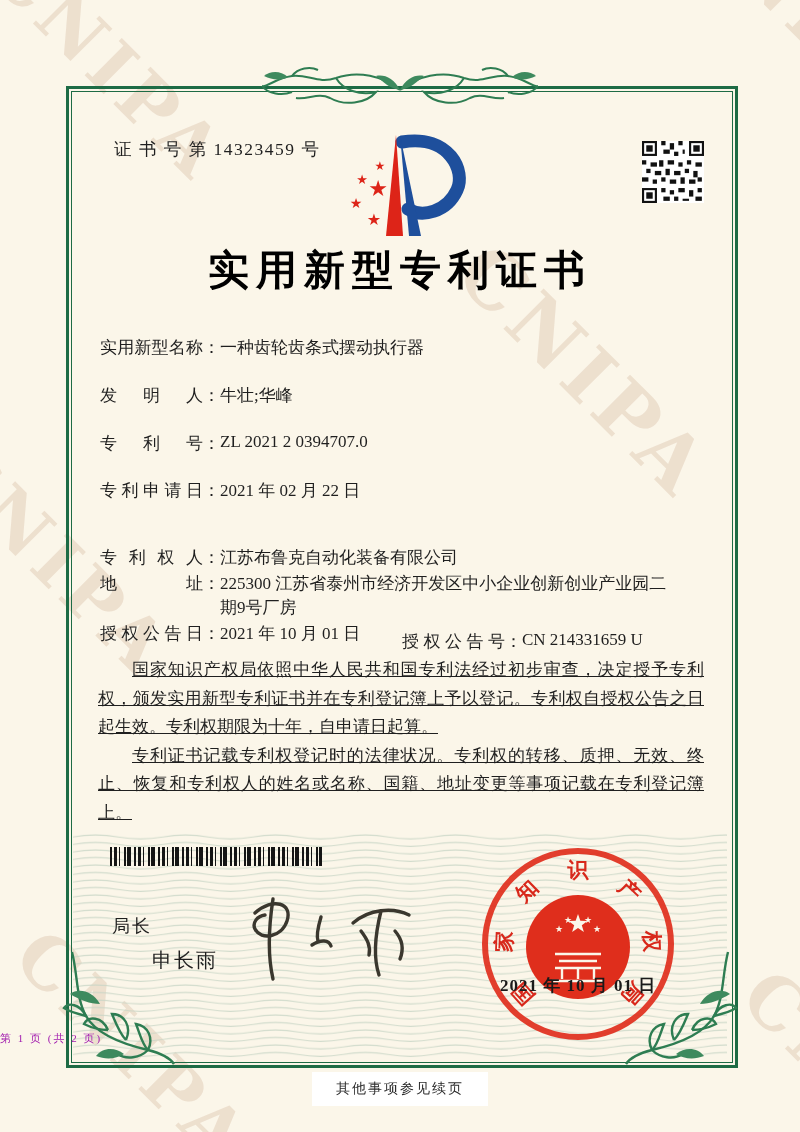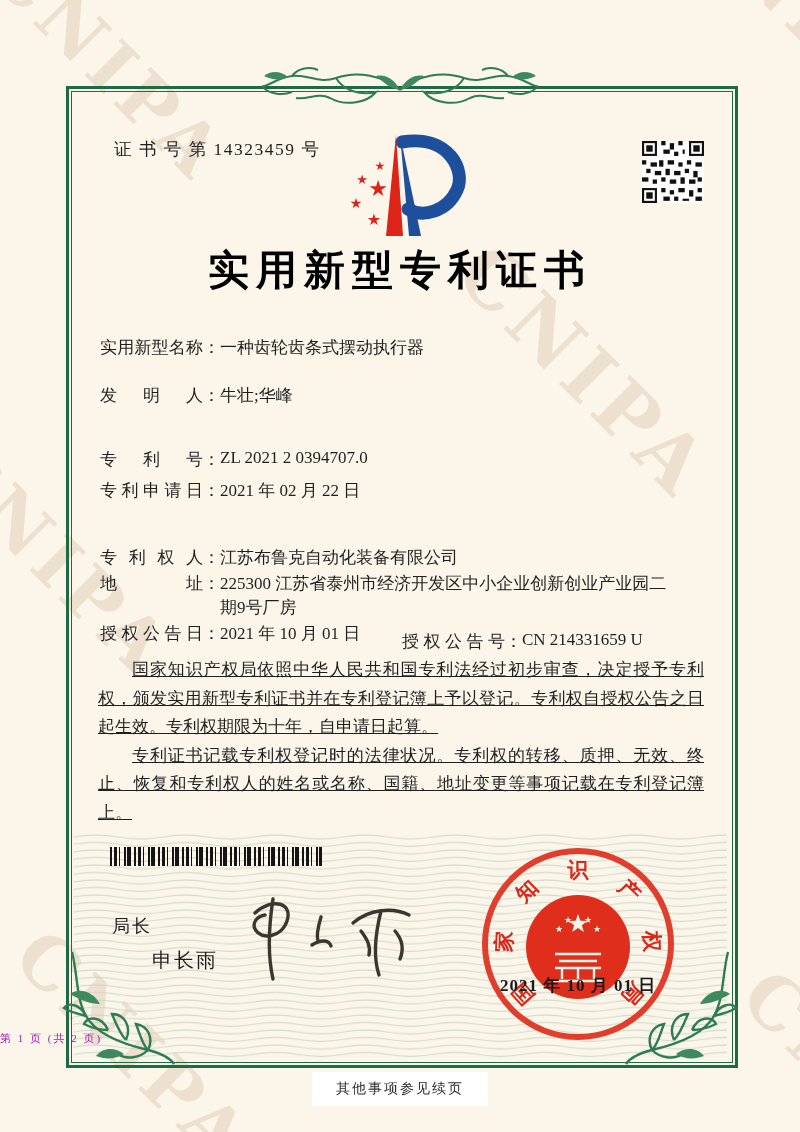--- a/index.html
+++ b/index.html
@@ -26,21 +26,21 @@
   .qr{position:absolute;left:642px;top:141px;width:62px;height:62px;z-index:3;}
 
   .title{position:absolute;left:0;top:243px;width:800px;text-align:center;
          font-size:41px;font-weight:bold;letter-spacing:7px;color:#000000;z-index:3;}
 
   
   .fields{position:absolute;left:100px;top:0;width:612px;font-size:17px;z-index:3;}
   .frow{position:absolute;left:0;white-space:nowrap;}
   .frow .lbl{display:inline-block;width:103px;text-align:justify;text-align-last:justify;vertical-align:top;}
   .frow .val{vertical-align:top;}
-  .r0{top:336px}.r1{top:384px}.r2{top:448px}.r3{top:479px}.r4{top:546px}
+  .r0{top:336px}.r1{top:384px}.r2{top:432px}.r3{top:479px}.r4{top:546px}
   .r5{top:572px}.r6{top:622px}
   .r5 .val{display:inline-block;width:452px;white-space:normal;line-height:24px;}
   .fld-right{position:absolute;left:302px;top:8px;white-space:nowrap;}
 
   
   .bodytext{position:absolute;left:98px;top:656px;width:606px;font-size:17px;
             line-height:28.5px;text-align:justify;z-index:3;text-decoration:underline;}
   .bodytext p{margin:0;text-indent:2em;}
 
   .barcode{position:absolute;left:110px;top:847px;width:212px;height:19px;z-index:3;

